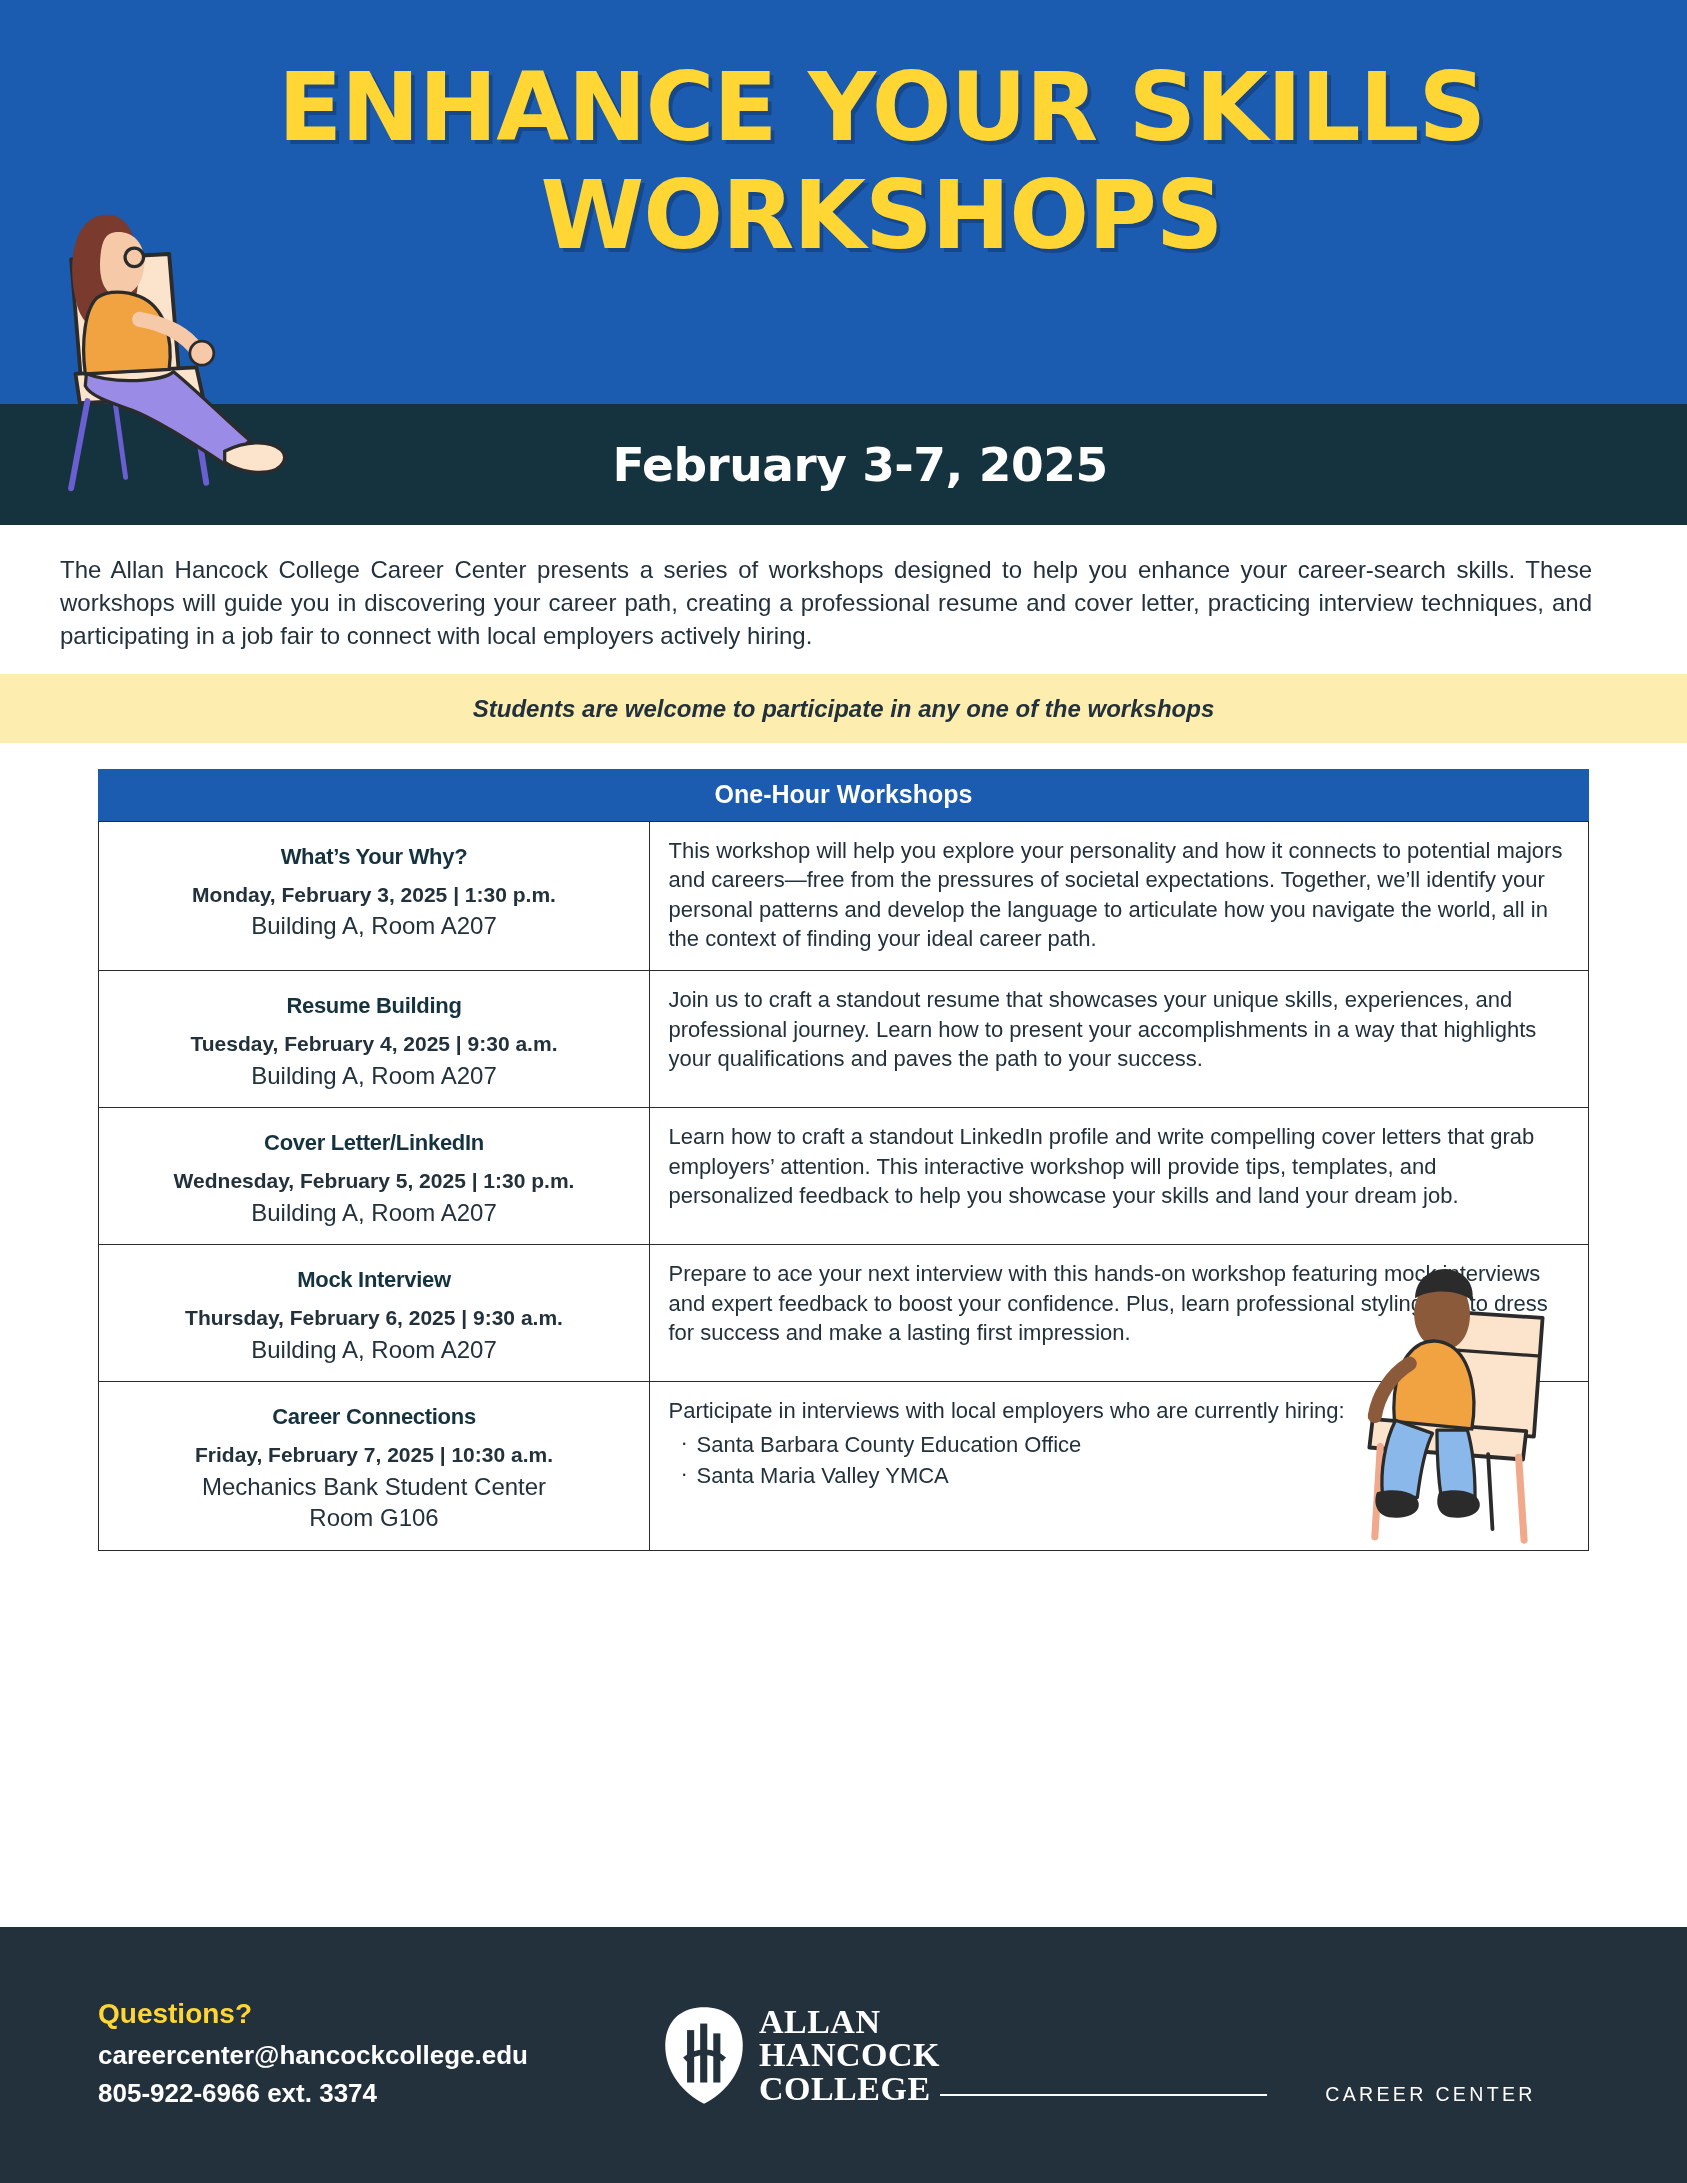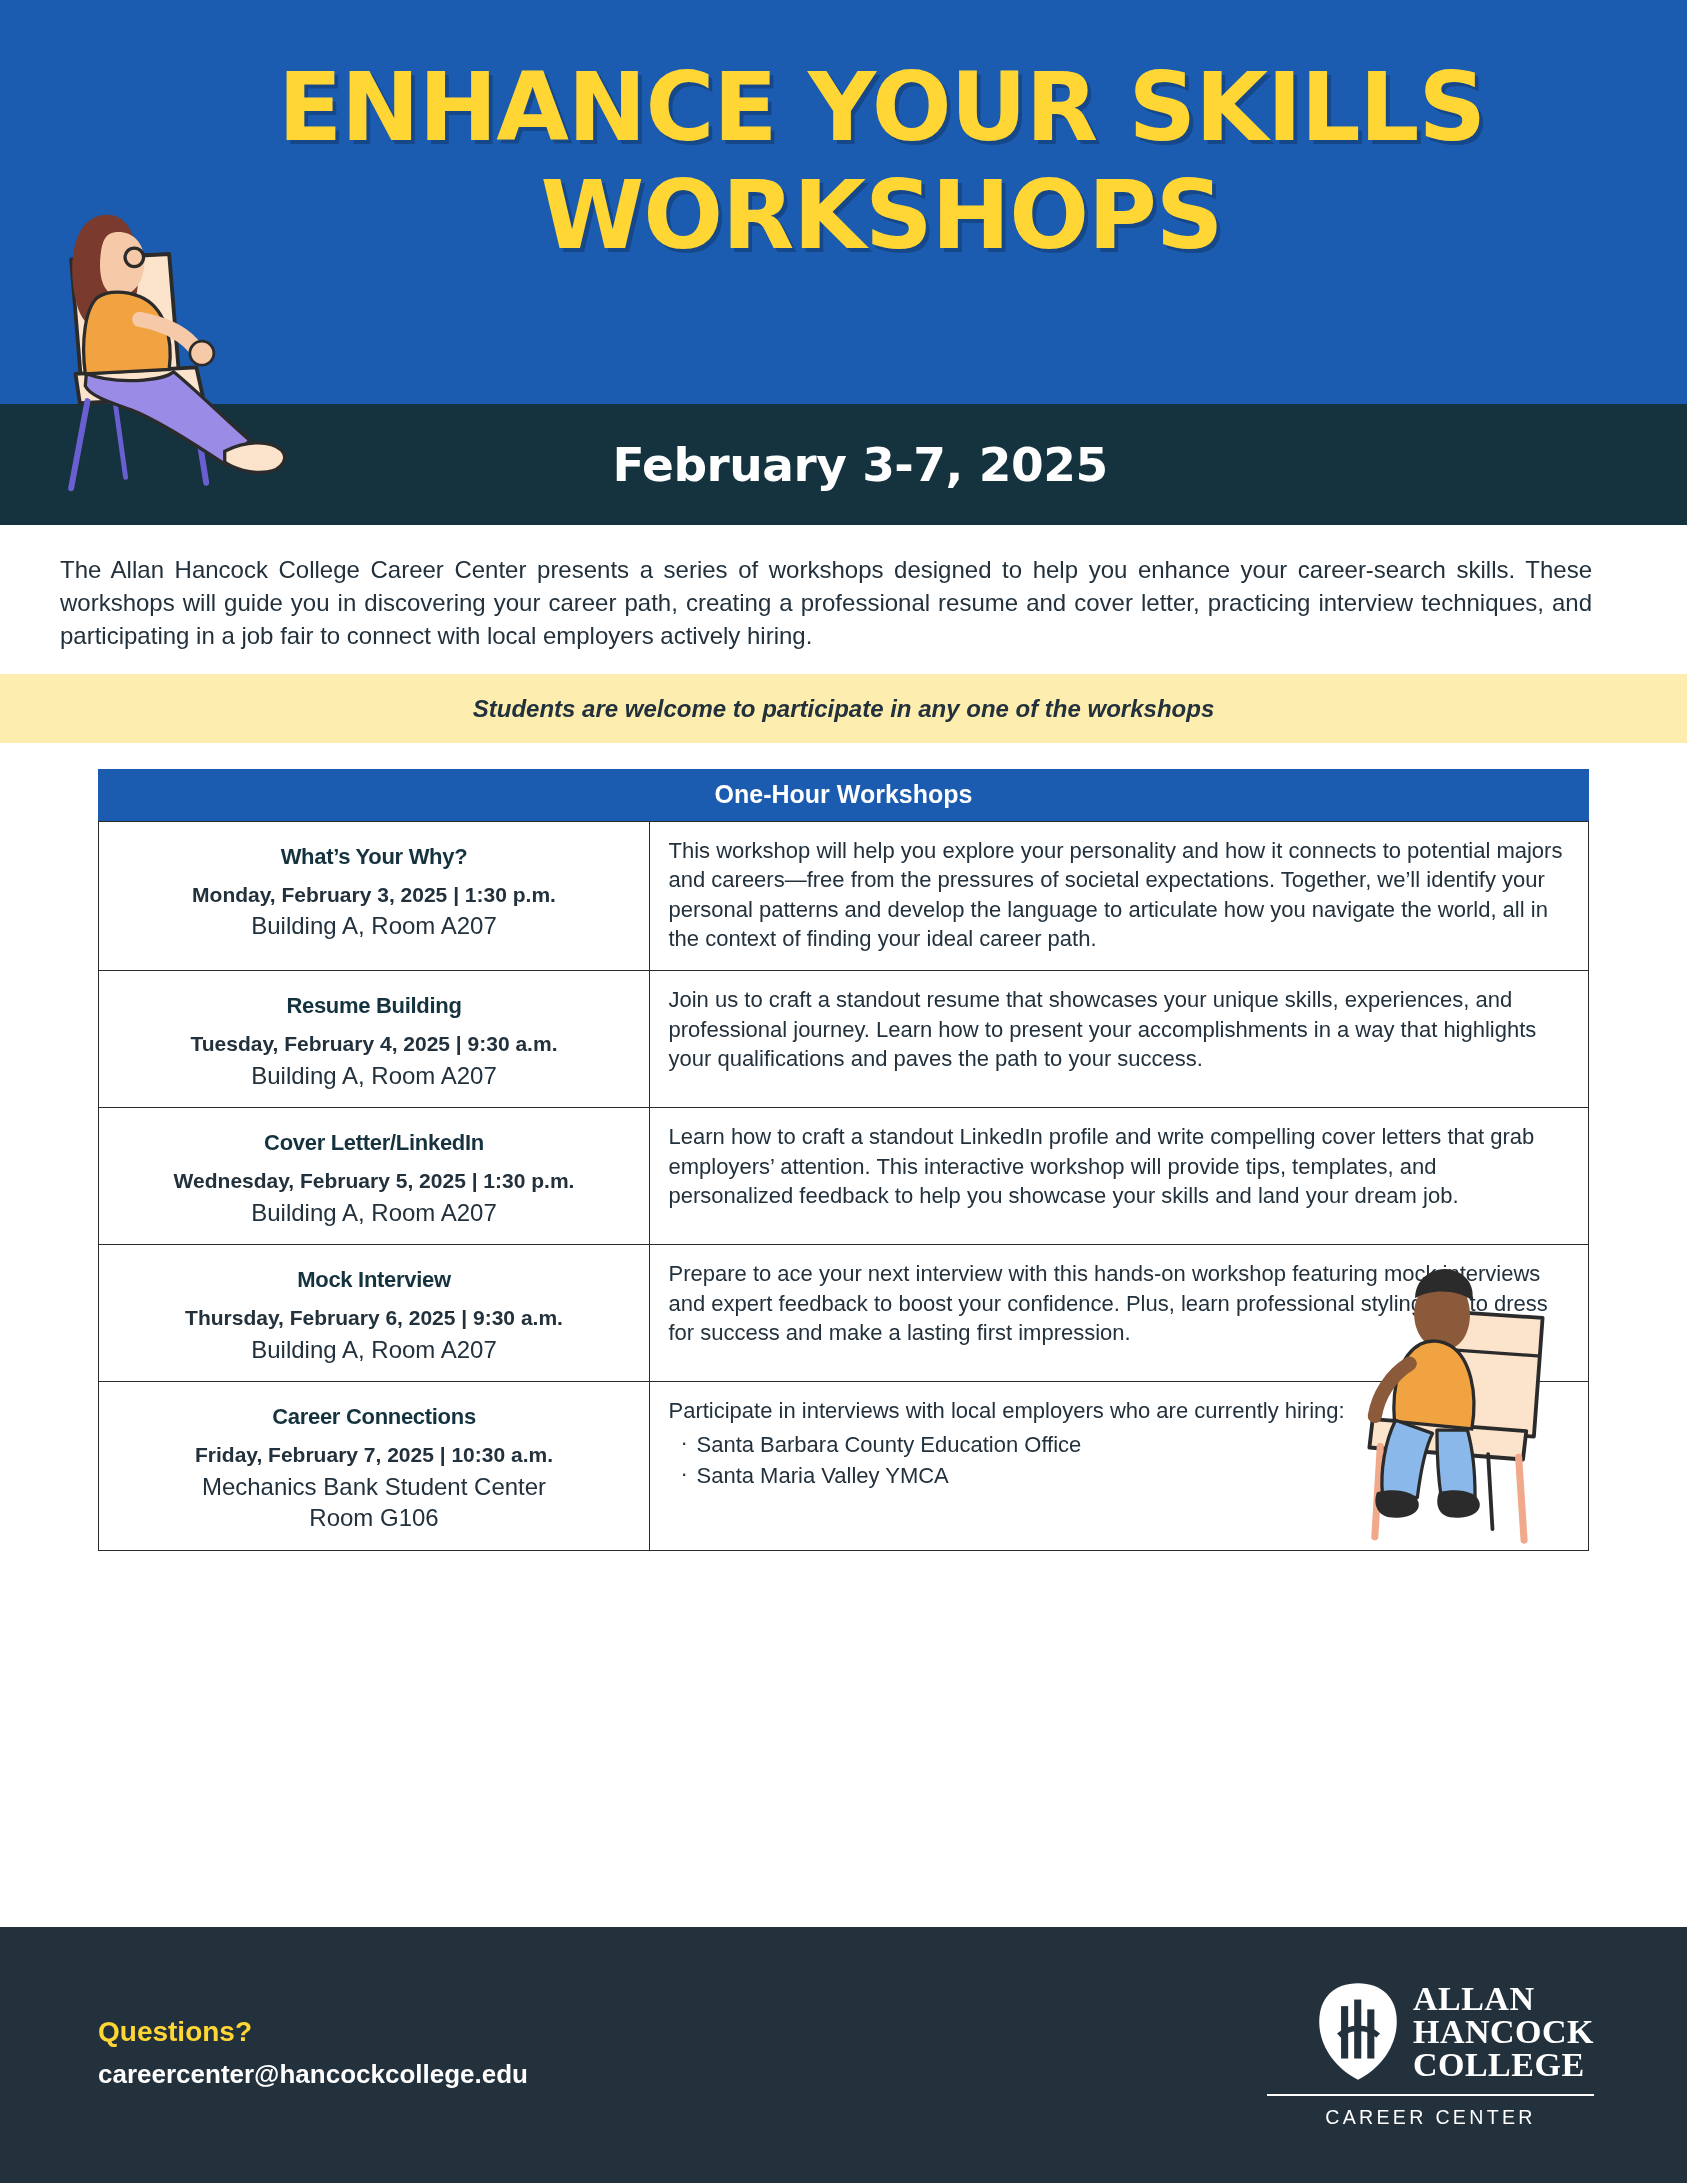--- a/index.html
+++ b/index.html
@@ -196,21 +196,21 @@
     margin-bottom: 7.6px;
   }
   .contact-line {
     font-weight: 700;
     font-size: 26px;
     line-height: 1.45;
     color: #ffffff;
   }
   .logo-block {
     display: flex;
-    flex-direction: column;
+    flex-direction: row;
     align-items: flex-end;
   }
   .logo-row {
     display: flex;
     align-items: center;
     gap: 14px;
   }
   .logo-words {
     font-family: "Liberation Serif", serif;
     font-weight: 700;
@@ -370,20 +370,21 @@
 
     <path d="M126 452 C160 444 196 450 202 470 C208 492 176 502 148 498 C126 494 118 472 126 452 Z" fill="#2b2b2b"></path>
     <path d="M240 452 C274 444 308 450 314 470 C320 492 288 502 260 498 C238 494 232 472 240 452 Z" fill="#2b2b2b"></path>
   </svg>
 </div>
 
 <div class="footer">
   <div>
     <div class="questions-title">Questions?</div>
     <div class="contact-line">careercenter@hancockcollege.edu</div>
+    <div class="contact-line">805-922-6966 ext. 3374</div>
   </div>
 
   <div class="logo-block">
     <div class="logo-row">
       <svg width="82" height="101" viewBox="0 0 150 185">
         <path d="M75 4 C118 4 146 30 146 74 C146 124 112 162 75 181 C38 162 4 124 4 74 C4 30 32 4 75 4 Z" fill="#ffffff"></path>
         <rect x="44" y="46" width="13" height="96" fill="#23313c"></rect>
         <rect x="68" y="34" width="13" height="108" fill="#23313c"></rect>
         <rect x="92" y="52" width="13" height="90" fill="#23313c"></rect>
         <path d="M40 100 C60 82 92 82 112 100" fill="none" stroke="#23313c" stroke-width="10"></path>

